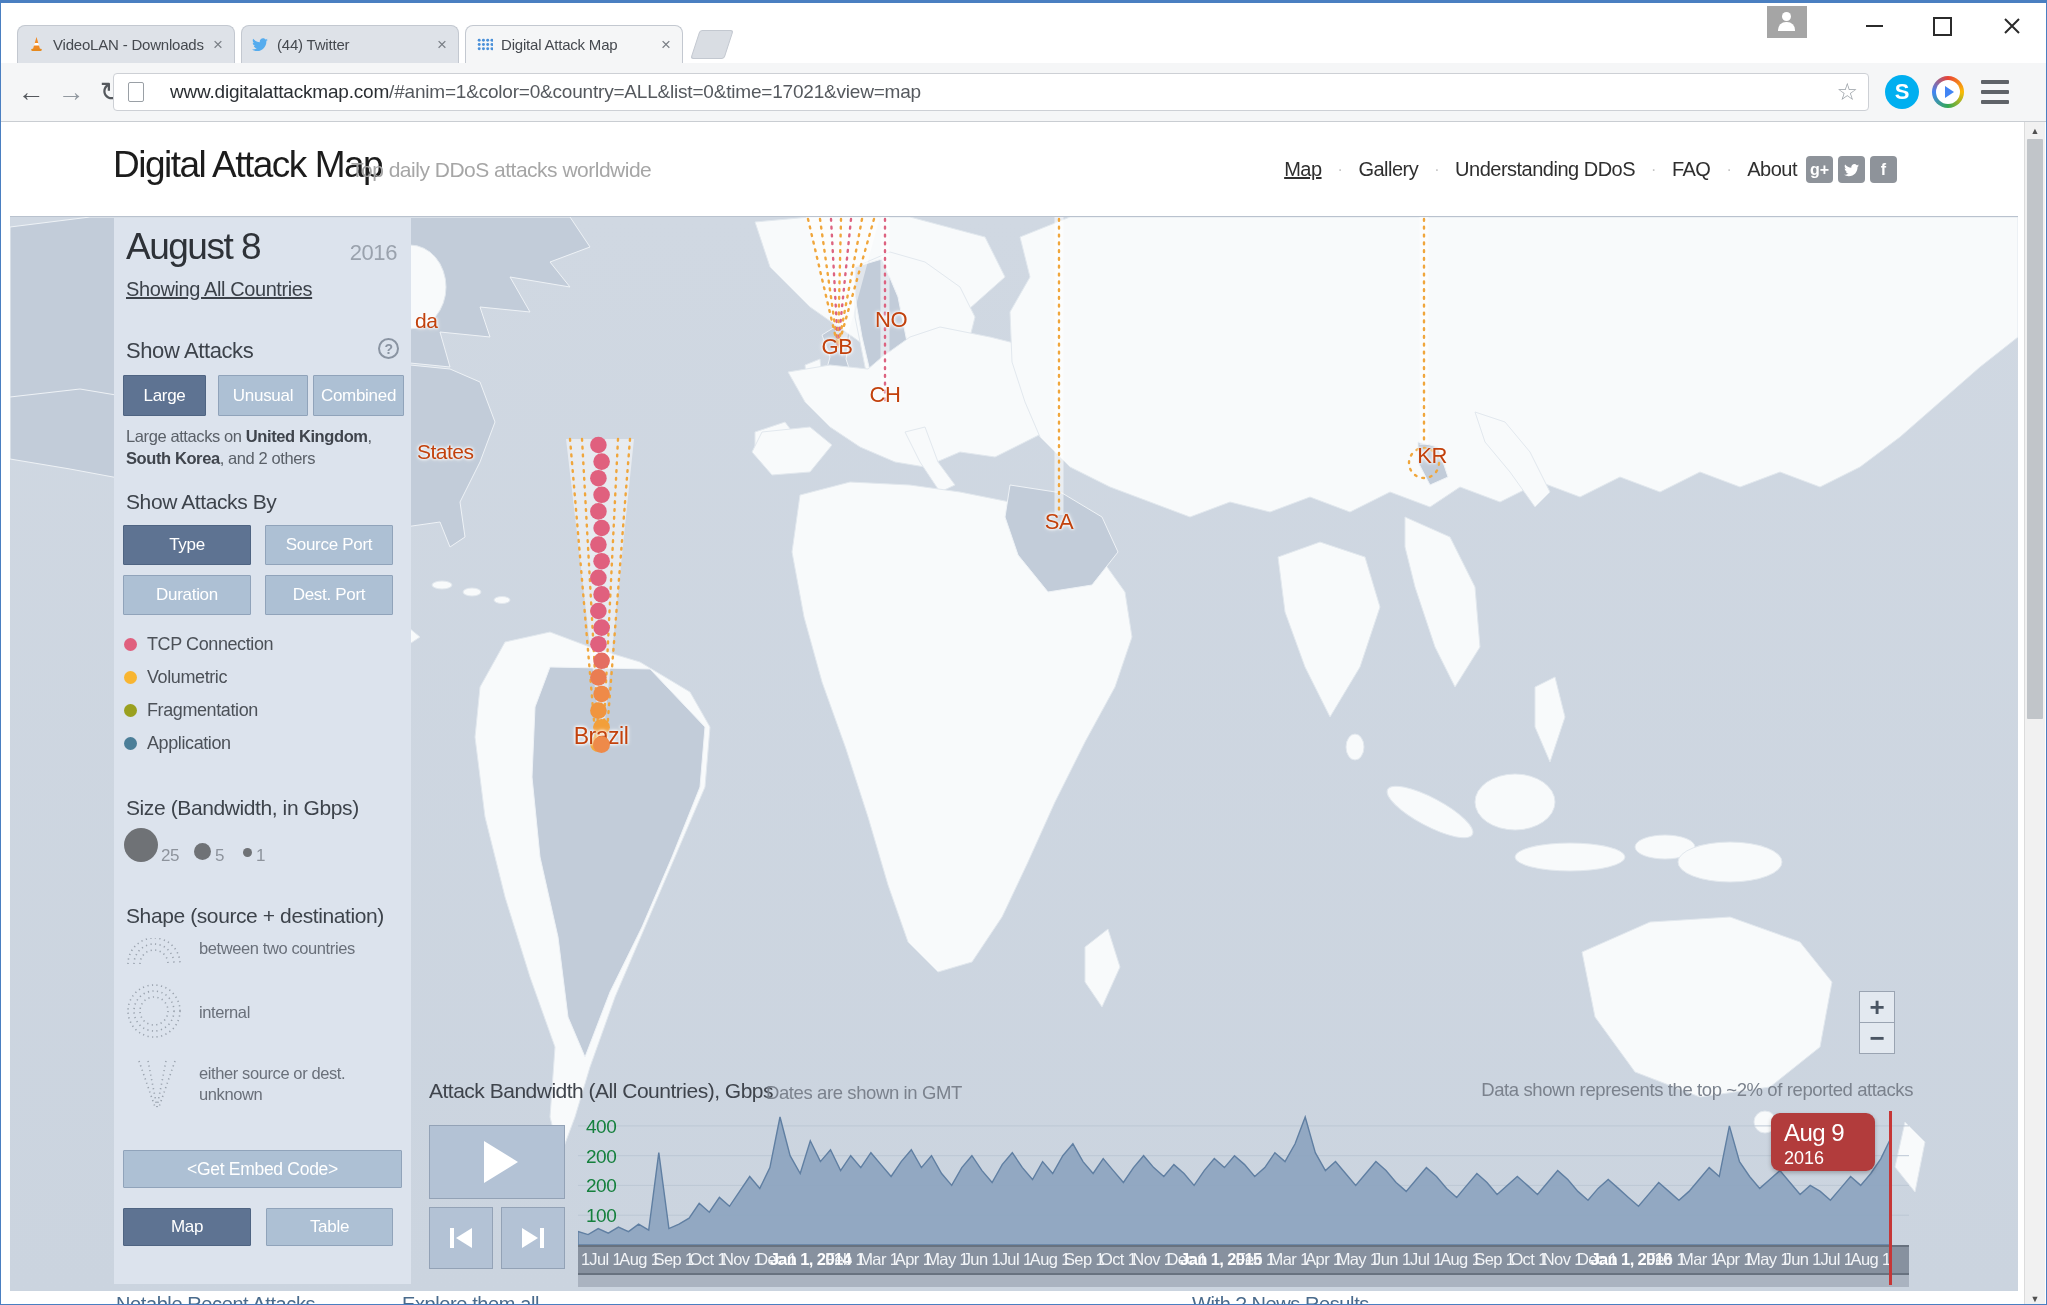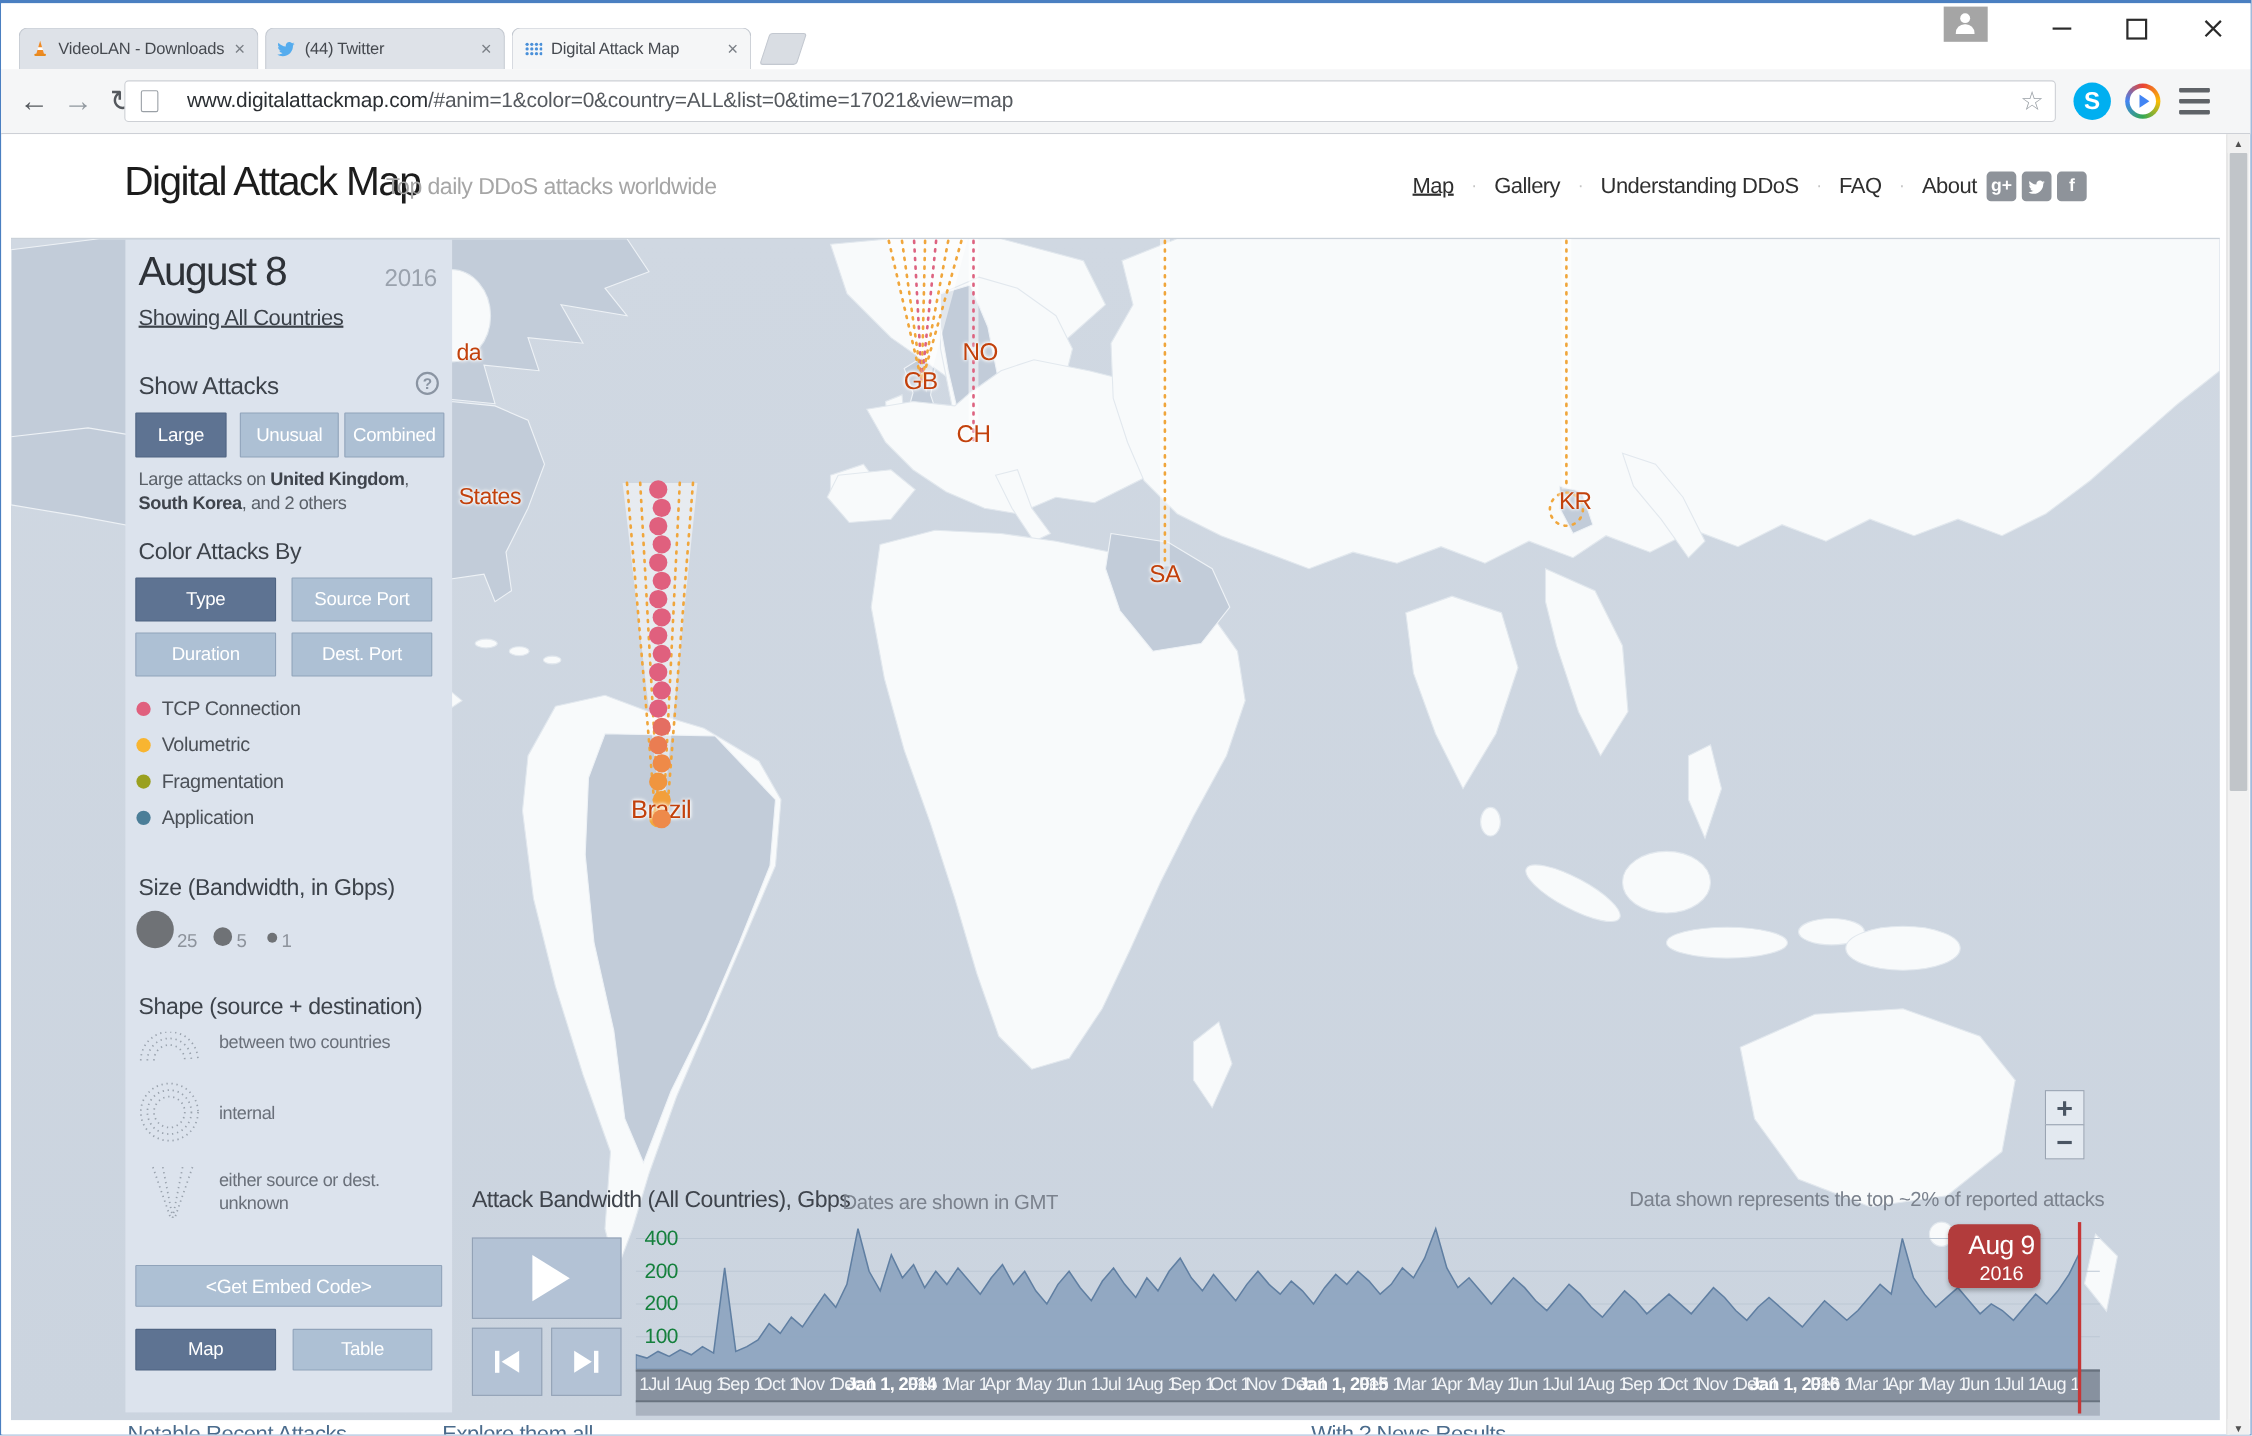--- a/index.html
+++ b/index.html
@@ -103,22 +103,22 @@
   #gridlines line{stroke:#bcc7d4;stroke-width:1;}
   #area-poly{fill:#8ea5c0;fill-opacity:0.95;stroke:#607fa2;stroke-width:1.4;}
   .ytick{position:absolute;left:8px;font-size:19px;color:#15803d;letter-spacing:-0.5px;}
   #axis-band{position:absolute;left:577px;top:1242px;width:1331px;height:26px;background:#87919f;border-top:2px solid #68727f;
     border-bottom:2px solid #68727f;box-sizing:content-box;overflow:hidden;z-index:4;}
   #axis-band-labels{position:absolute;left:0;top:0;width:100%;height:100%;}
   .axis-label{position:absolute;top:3px;transform:translateX(-50%);font-size:16.5px;color:#f2f4f7;white-space:nowrap;letter-spacing:-0.6px;}
   .axis-year{font-weight:bold;color:#ffffff;}
   #axis-under{position:absolute;left:577px;top:1272px;width:1331px;height:12px;background:#aab3c0;z-index:4;}
   #cursor-line{position:absolute;left:1888px;top:1108px;width:3px;height:174px;background:#c63636;z-index:5;}
-  #cursor-tip{position:absolute;left:1770px;top:1110px;width:84px;height:58px;background:#b23c3c;border-radius:9px;
-    box-shadow:0 2px 4px rgba(0,0,0,0.25);z-index:6;color:#fff;padding:6px 0 0 13px;box-sizing:border-box;text-align:center;}
+  #cursor-tip{position:absolute;left:1770px;top:1110px;width:104px;height:58px;background:#b23c3c;border-radius:9px;
+    box-shadow:0 2px 4px rgba(0,0,0,0.25);z-index:6;color:#fff;padding:6px 0 0 13px;box-sizing:border-box;}
   #cursor-tip .d1{font-size:24px;letter-spacing:-0.5px;}
   #cursor-tip .d2{font-size:18px;margin-top:1px;}
   
   #footer-strip{position:absolute;left:1px;top:1288px;width:2025px;height:15px;background:#fff;overflow:hidden;z-index:7;}
   #footer-strip span{position:absolute;top:0;font-size:20px;line-height:26px;color:#4a6b8c;letter-spacing:-0.4px;white-space:nowrap;}
   
   #scrollbar{position:absolute;right:1px;top:119px;width:20px;height:1185px;background:#f1f1f1;border-left:1px solid #dcdcdc;z-index:8;}
   .scroll-arrow{position:absolute;left:0;width:20px;height:17px;display:flex;align-items:center;justify-content:center;
     font-size:9px;color:#505050;background:#f1f1f1;}
   #scroll-thumb{position:absolute;left:2px;top:17px;width:16px;height:580px;background:#c1c5c9;border-radius:1px;}
@@ -340,21 +340,21 @@
     <div id="sb-year">2016</div>
     <div id="sb-subtitle">Showing All Countries</div>
 
     <div class="sb-h" style="top:120px;font-size:22px;">Show Attacks</div>
     <div id="sb-help">?</div>
     <div class="sbtn sel" style="left:9px;top:157px;width:83px;height:41px;">Large</div>
     <div class="sbtn" style="left:104px;top:157px;width:90px;height:41px;">Unusual</div>
     <div class="sbtn" style="left:199px;top:157px;width:91px;height:41px;">Combined</div>
     <div id="sb-note"><span>Large attacks on </span><b>United Kingdom</b><span>, </span><b>South Korea</b><span>, and 2 others</span></div>
 
-    <div class="sb-h" style="top:272px;">Color Attacks By</div>
+    <div class="sb-h" style="top:272px;">Show Attacks By</div>
     <div class="sbtn sel" style="left:9px;top:307px;width:128px;height:40px;">Type</div>
     <div class="sbtn" style="left:151px;top:307px;width:128px;height:40px;">Source Port</div>
     <div class="sbtn" style="left:9px;top:357px;width:128px;height:40px;">Duration</div>
     <div class="sbtn" style="left:151px;top:357px;width:128px;height:40px;">Dest. Port</div>
 
     <div class="legend-row" style="top:416px;">
       <div class="legend-dot" style="background: rgb(224, 96, 126);"></div>
       <div class="legend-label">TCP Connection</div>
     </div>
     <div class="legend-row" style="top:449px;">

